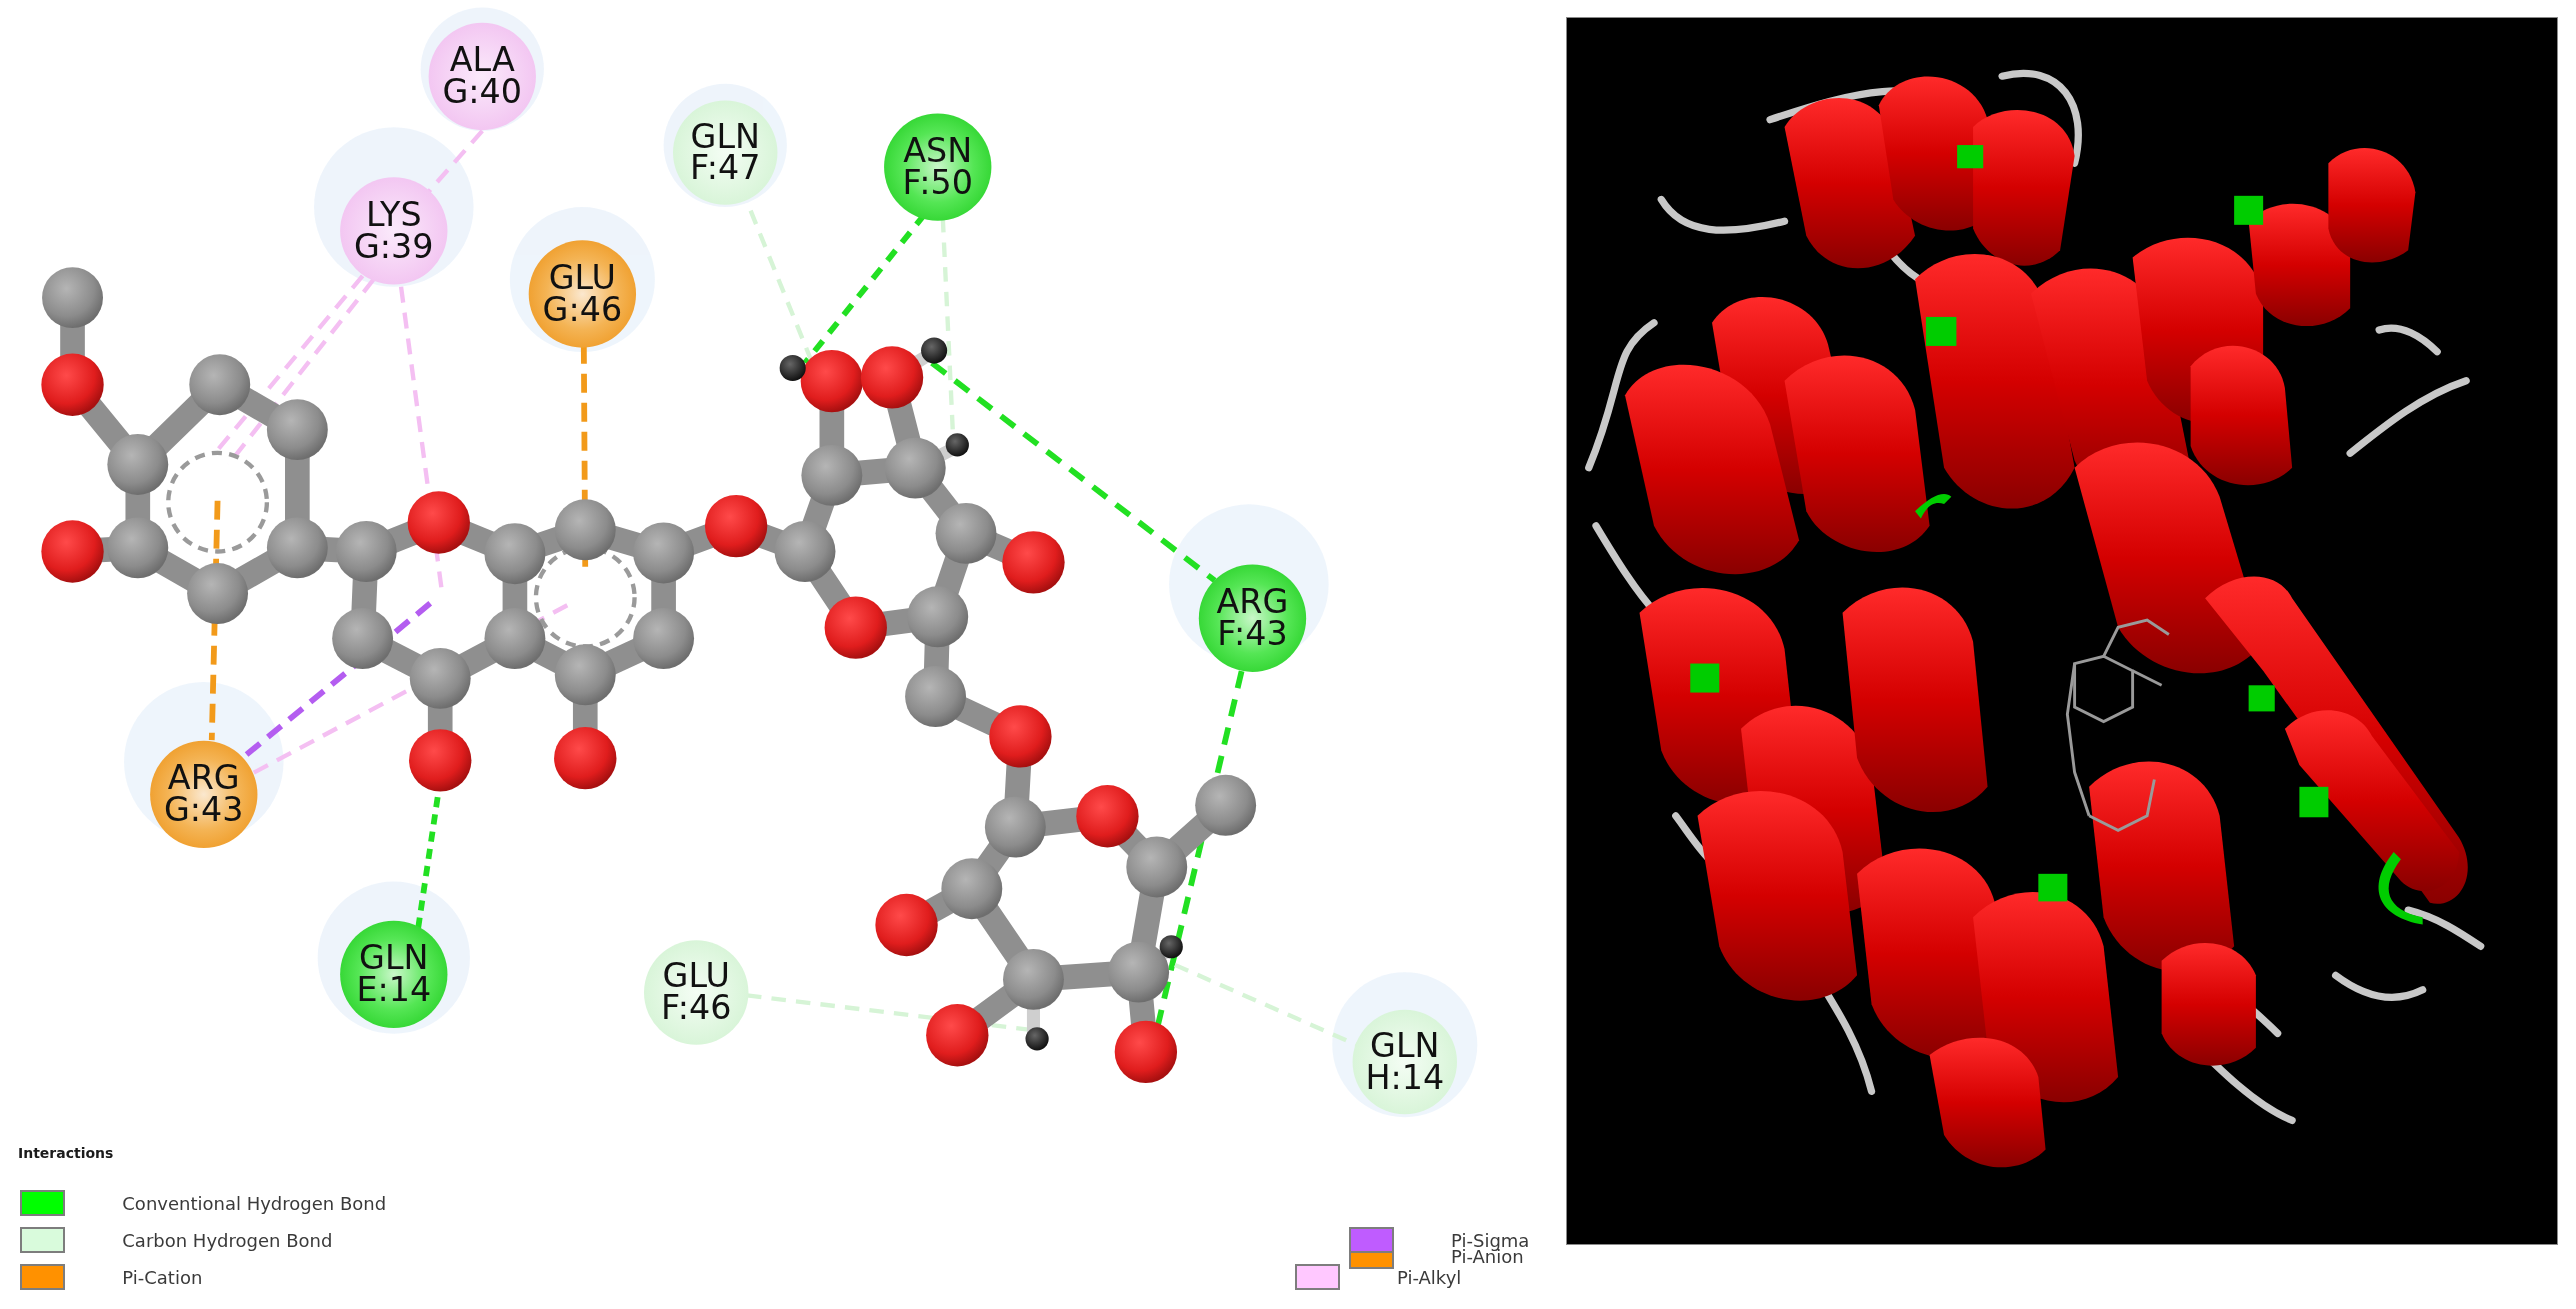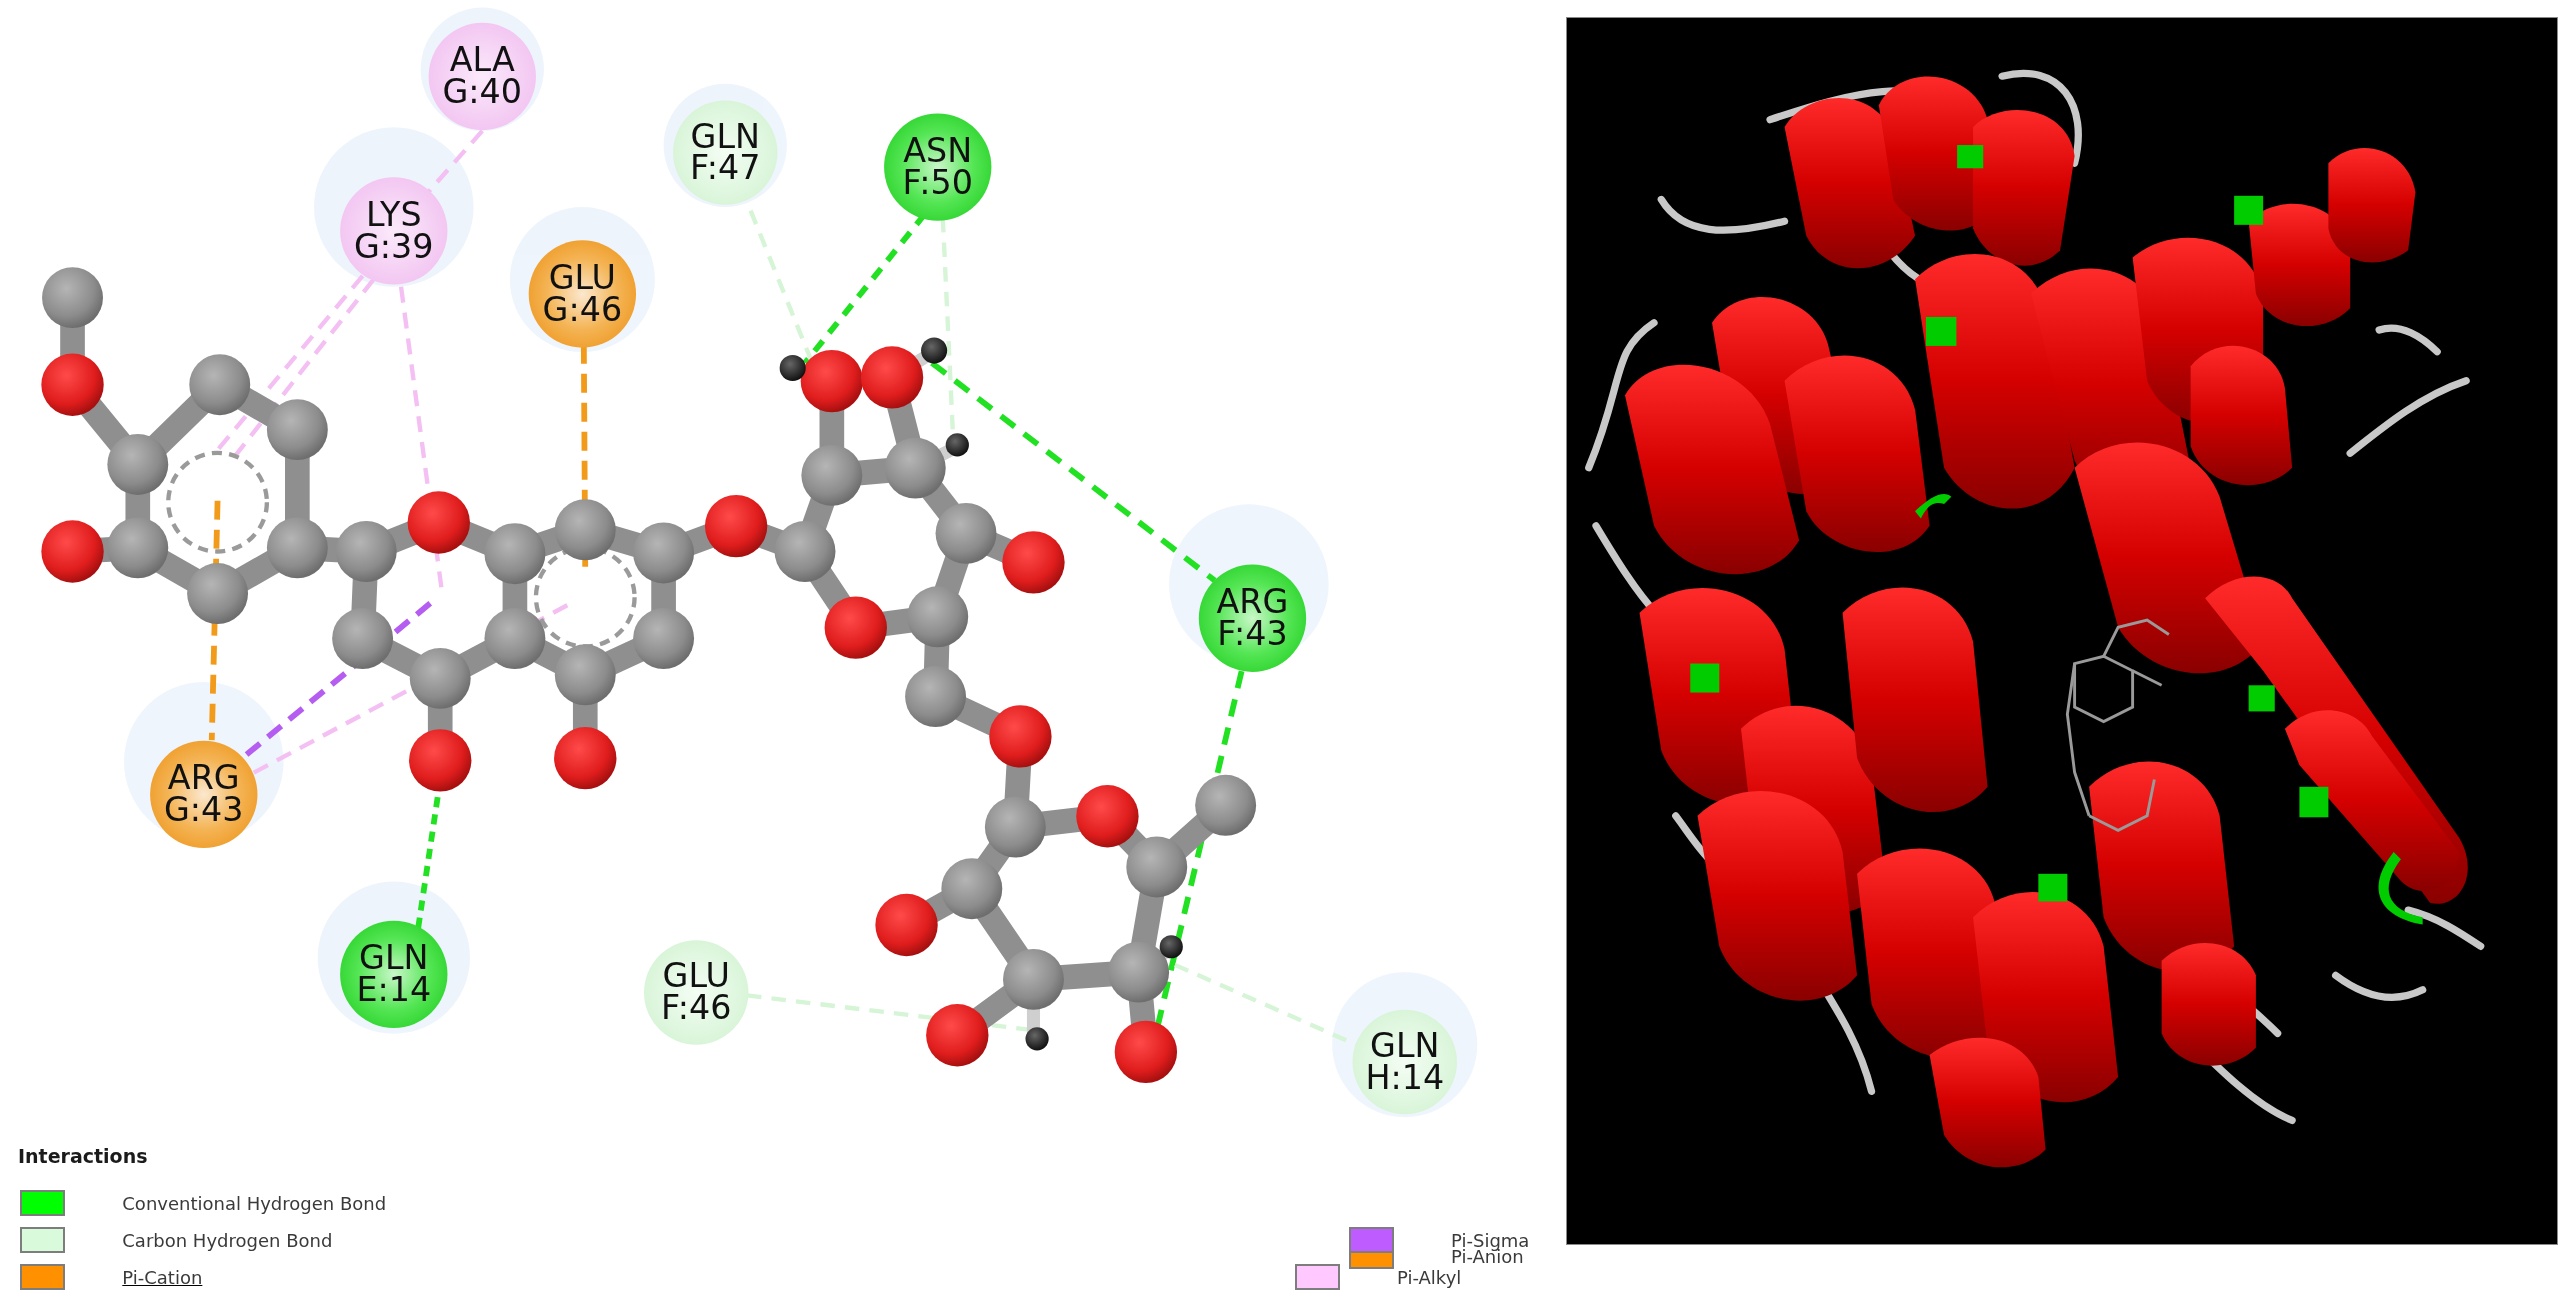--- a/index.html
+++ b/index.html
@@ -1,18 +1,18 @@
 <!DOCTYPE html>
 <html style="font-size:11.6px"><head>
 <meta charset="utf-8">
 <style>
   html, body { margin:0; padding:0; background:#ffffff; }
   body { width:2576px; height:1309px; position:relative; overflow:hidden; font-family:"DejaVu Sans", sans-serif; }
   #diagram2d { position:absolute; left:0; top:0; width:1523px; height:1132px; }
-  #legend-title { position:absolute; left:18px; top:1145px; font-size:19px; font-weight:bold; color:#1b1b1b; }
+  #legend-title { position:absolute; left:18px; top:1145px; font-size:14px; font-weight:bold; color:#1b1b1b; }
   .legend-row { position:absolute; display:flex; align-items:center; height:32px;gap:41px; }
   .legend-swatch { width:45px; height:26px; border:2.2px solid #7d7d7d; box-sizing:border-box; margin-right:16px; }
   .legend-label { font-size:18px; color:#3a3a3a; white-space:nowrap; }
   #protein-view { position:absolute; left:1566px; top:17.4px; width:992px; height:1228px; background:#000000; border:1.5px solid #8a8a8a; box-sizing:border-box; overflow:hidden; }
   .res-label { font-family:"DejaVu Sans", sans-serif; font-size:46px; fill:#111; text-anchor:middle; }
 </style>
 </head>
 <body>
 
 <svg id="diagram2d" viewBox="0 0 2100 1560" xmlns="http://www.w3.org/2000/svg">
@@ -253,21 +253,21 @@
 <div id="legend-title">Interactions</div>
 
 <div class="legend-row" style="left:20.3px; top:1187px;">
   <div class="legend-swatch" style="background:#00ff00;"></div>
   <span class="legend-label">Conventional Hydrogen Bond</span>
 </div>
 <div class="legend-row" style="left:20.3px; top:1224px;">
   <div class="legend-swatch" style="background:#d9fbdc;"></div>
   <span class="legend-label">Carbon Hydrogen Bond</span>
 </div>
-<div class="legend-row" style="left:20.3px; top:1261px;text-decoration:underline;">
+<div class="legend-row" style="left:20.3px; top:1261px;">
   <div class="legend-swatch" style="background:#ff9100;"></div>
   <span class="legend-label">Pi-Cation</span>
 </div>
 <div class="legend-row" style="left:1349px; top:1240px;">
   <div class="legend-swatch" style="background:#ff9100;"></div>
   <span class="legend-label">Pi-Anion</span>
 </div>
 <div class="legend-row" style="left:1349px; top:1224px;">
   <div class="legend-swatch" style="background:#bf5cff;"></div>
   <span class="legend-label">Pi-Sigma</span>

